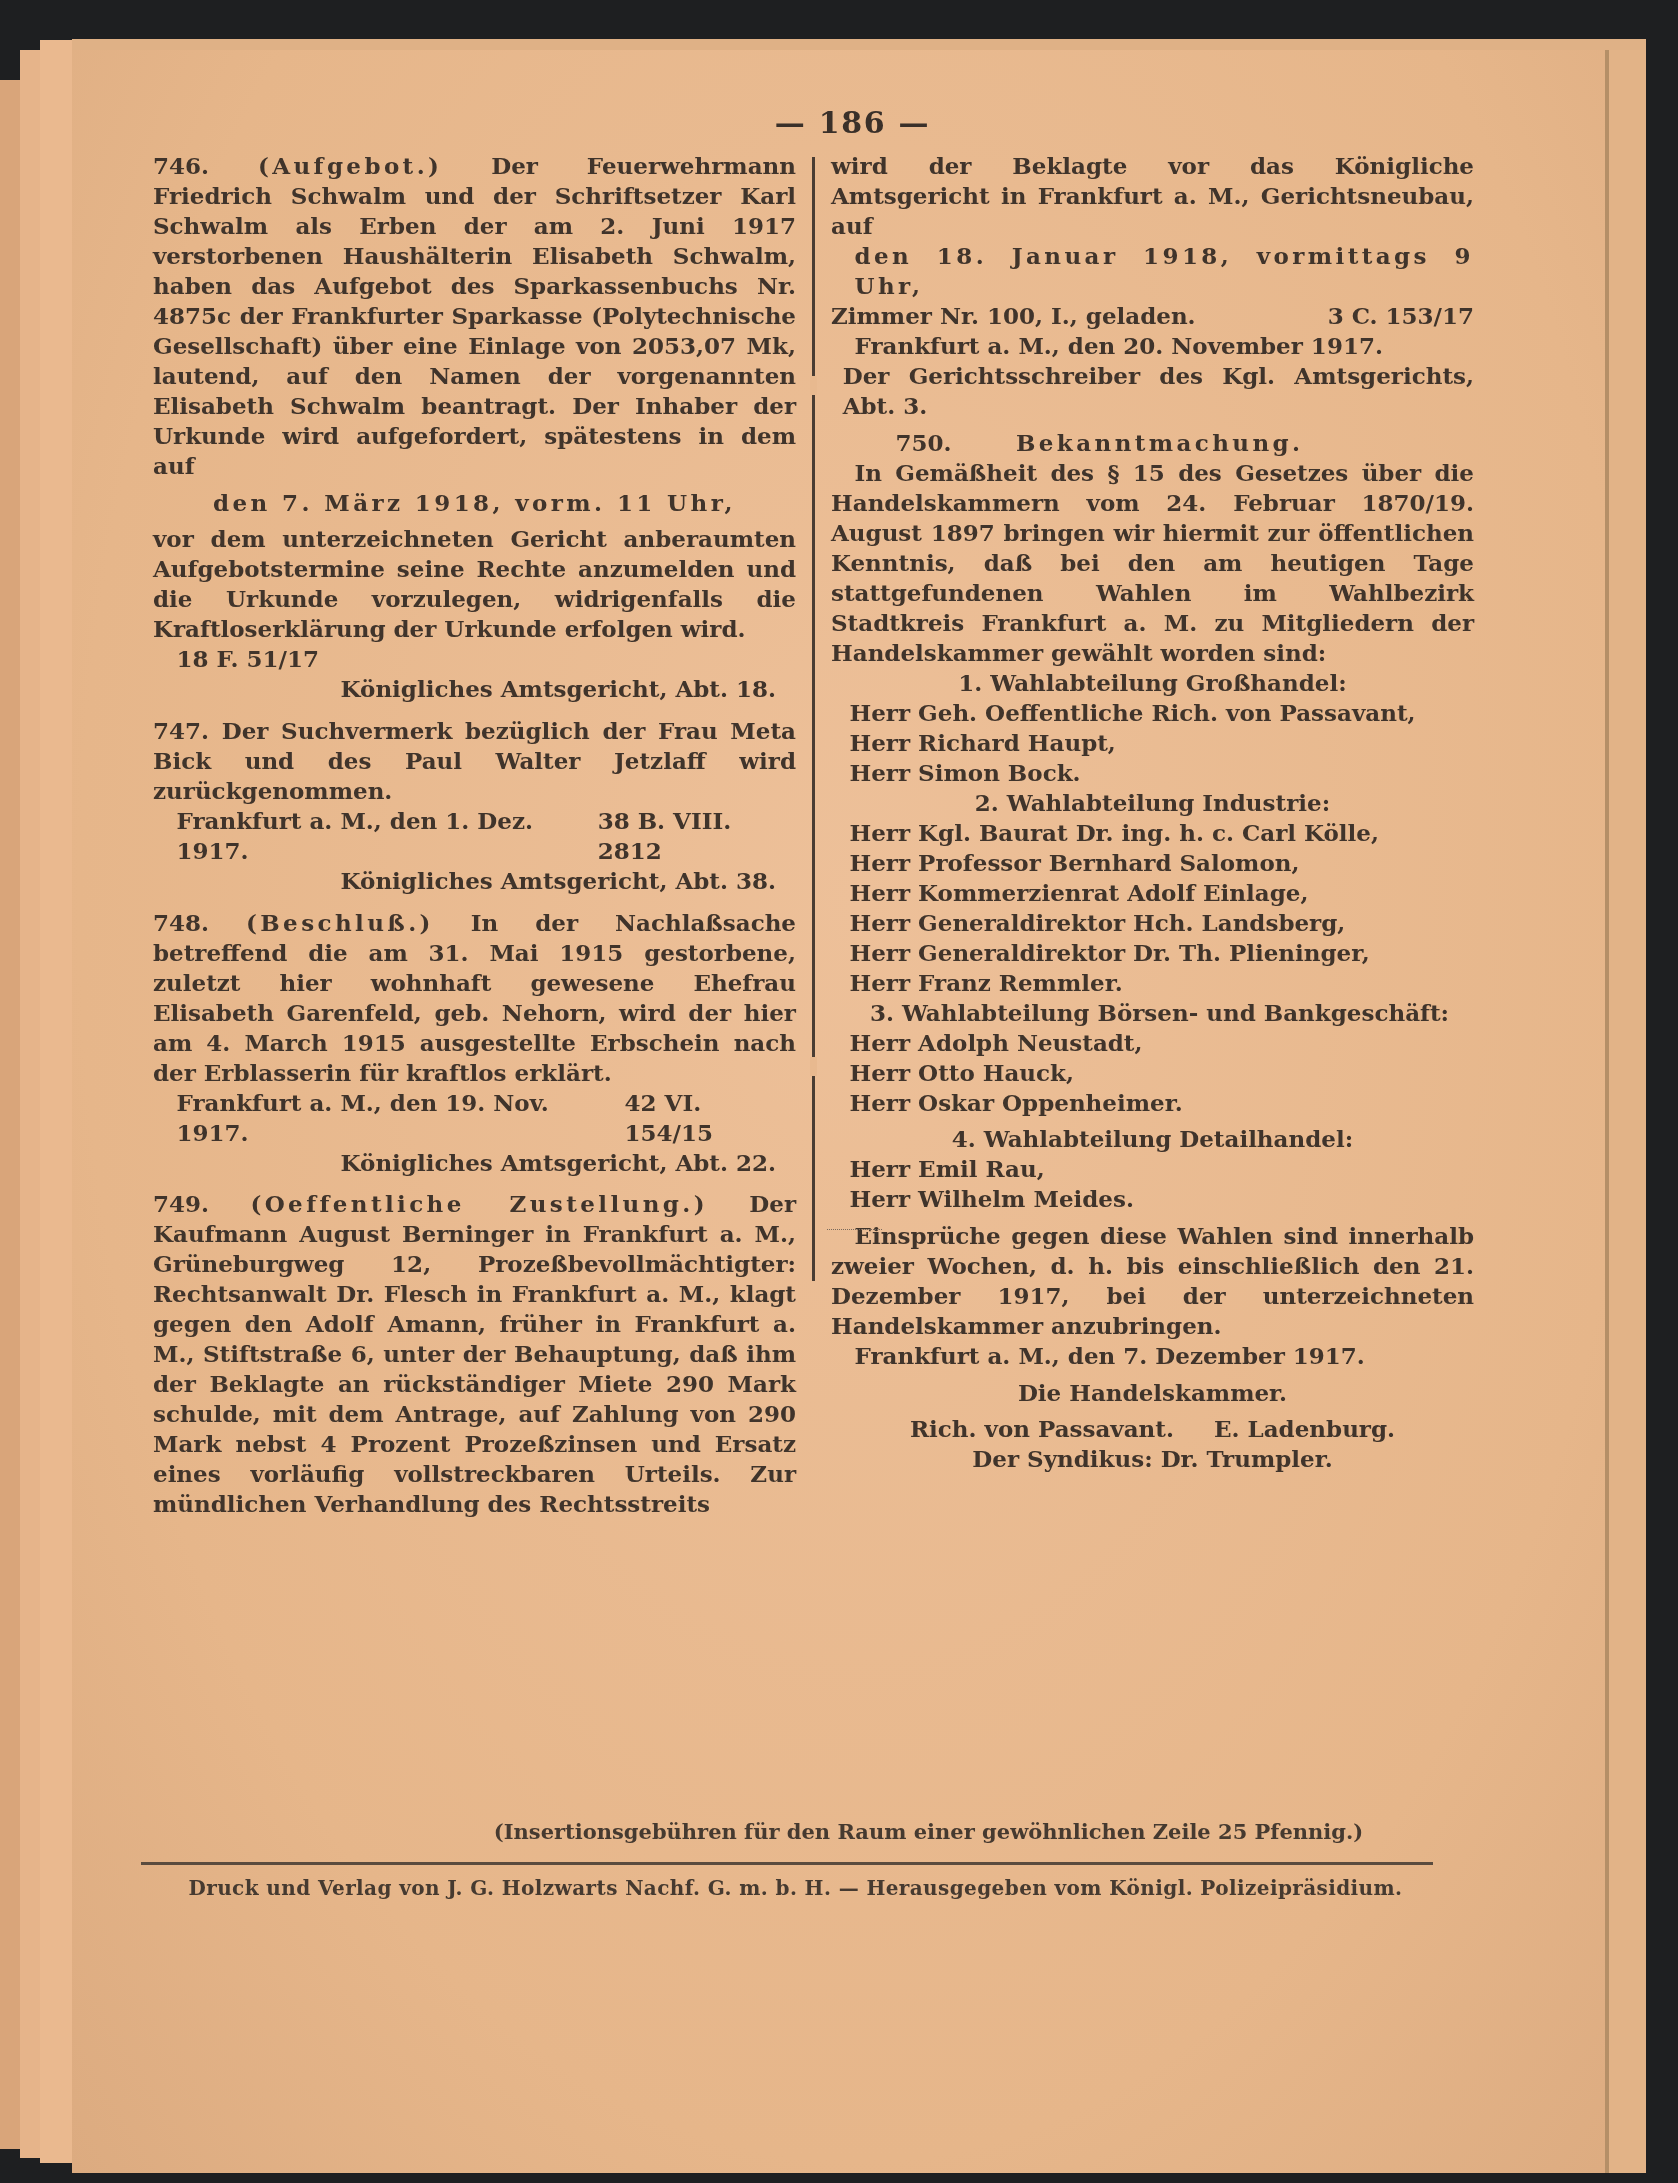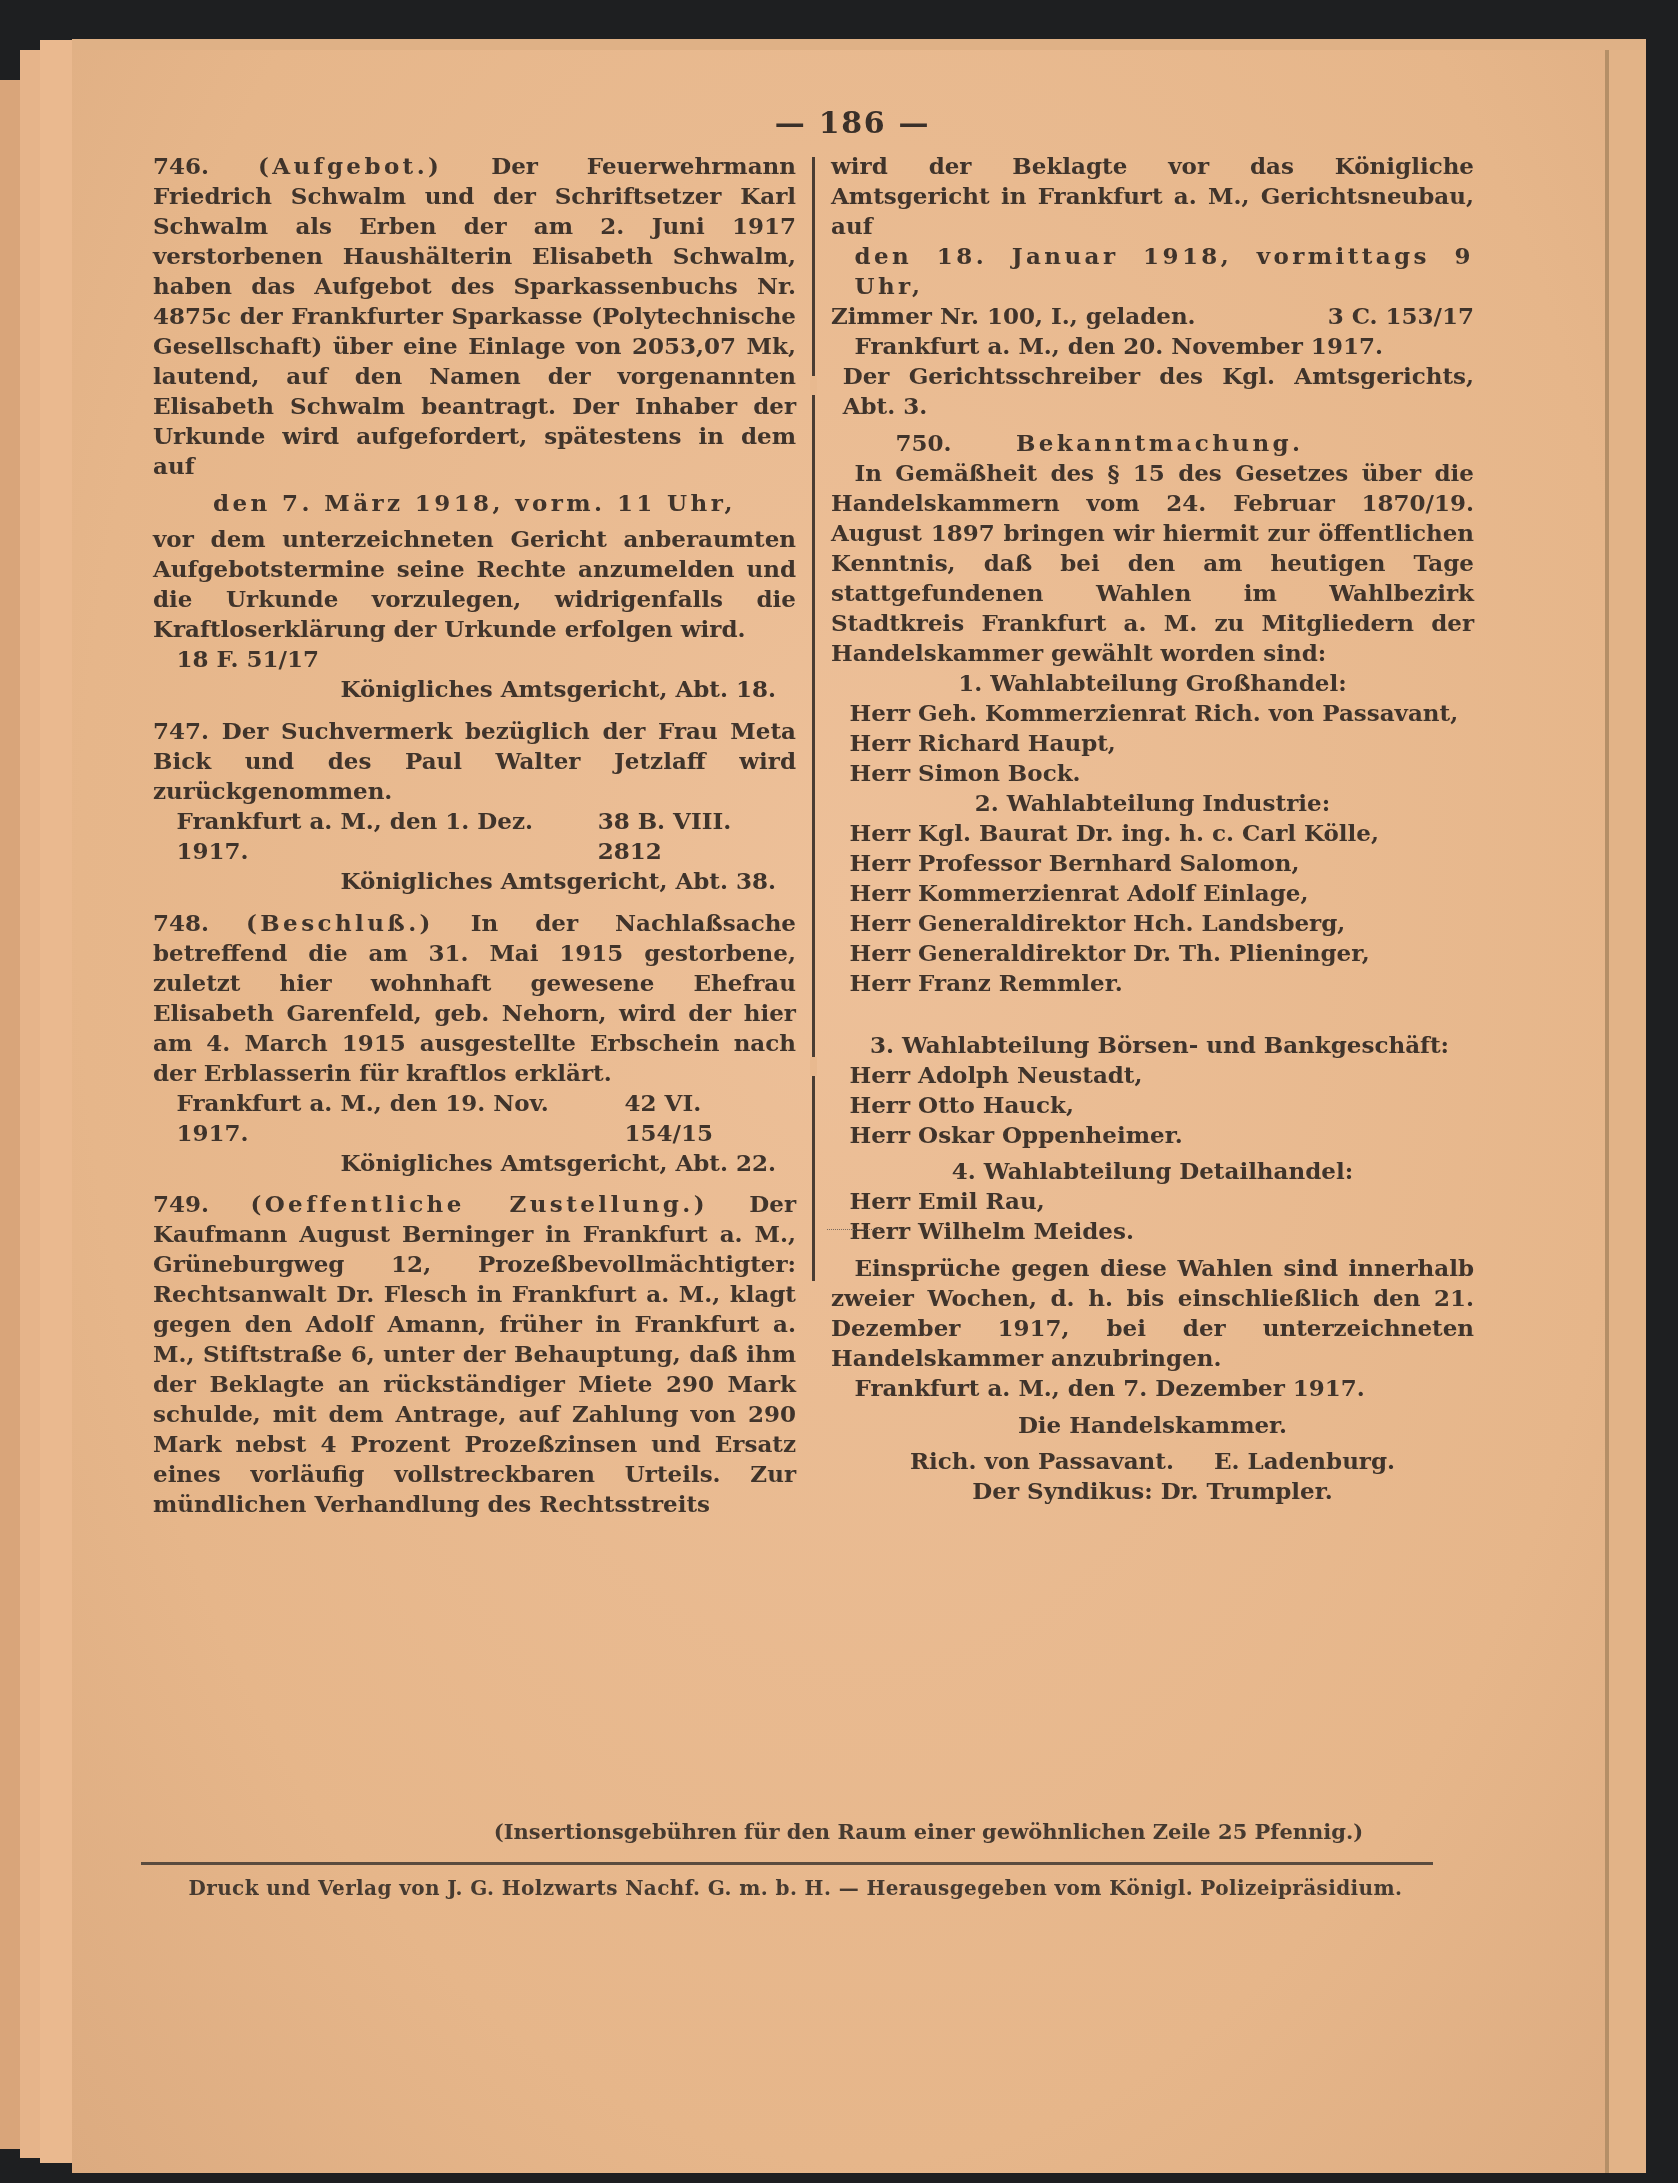--- a/index.html
+++ b/index.html
@@ -154,37 +154,37 @@
 
     <div>
       <div class="row" style="justify-content:flex-start;text-align:center;">
         <span class="num" style="width:185px;">750.</span>
         <span class="sp">Bekanntmachung.</span>
       </div>
       <p class="indent">In Gemäßheit des § 15 des Gesetzes über die Handelskammern vom 24. Februar 1870/19. August 1897 bringen wir hiermit zur öffentlichen Kenntnis, daß bei den am heutigen Tage stattgefundenen Wahlen im Wahlbezirk Stadtkreis Frankfurt a. M. zu Mitgliedern der Handelskammer gewählt worden sind:</p>
 
       <div>
         <p class="center">1. Wahlabteilung Großhandel:</p>
-        <p class="herr">Herr Geh. Kommerzienrat Rich. von Passavant,</p>
+        <p class="herr">Herr Geh. Oeffentliche Rich. von Passavant,</p>
         <p class="herr">Herr Richard Haupt,</p>
         <p class="herr">Herr Simon Bock.</p>
       </div>
 
       <div>
         <p class="center">2. Wahlabteilung Industrie:</p>
         <p class="herr">Herr Kgl. Baurat Dr. ing. h. c. Carl Kölle,</p>
         <p class="herr">Herr Professor Bernhard Salomon,</p>
         <p class="herr">Herr Kommerzienrat Adolf Einlage,</p>
         <p class="herr">Herr Generaldirektor Hch. Landsberg,</p>
         <p class="herr">Herr Generaldirektor Dr. Th. Plieninger,</p>
         <p class="herr">Herr Franz Remmler.</p>
       </div>
 
       <div>
-        <p style="padding-left:39px;margin-top:32px;">3. Wahlabteilung Börsen- und Bankgeschäft:</p>
+        <p style="padding-left:39px;">3. Wahlabteilung Börsen- und Bankgeschäft:</p>
         <p class="herr">Herr Adolph Neustadt,</p>
         <p class="herr">Herr Otto Hauck,</p>
         <p class="herr">Herr Oskar Oppenheimer.</p>
       </div>
 
       <div class="gap"></div>
       <div>
         <p class="center">4. Wahlabteilung Detailhandel:</p>
         <p class="herr">Herr Emil Rau,</p>
         <p class="herr">Herr Wilhelm Meides.</p>

